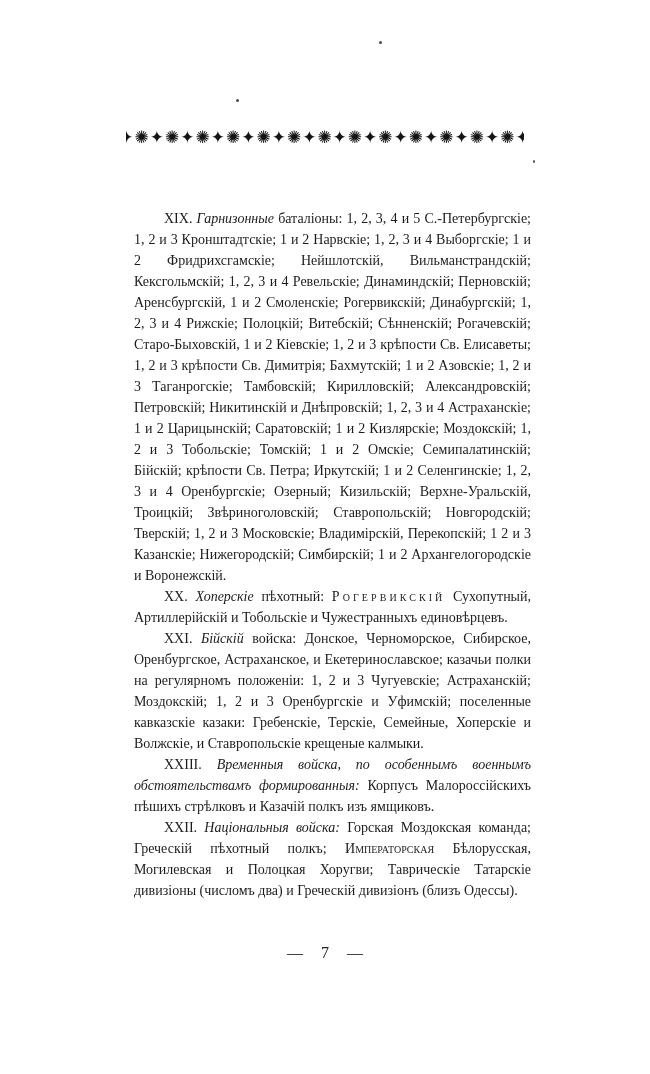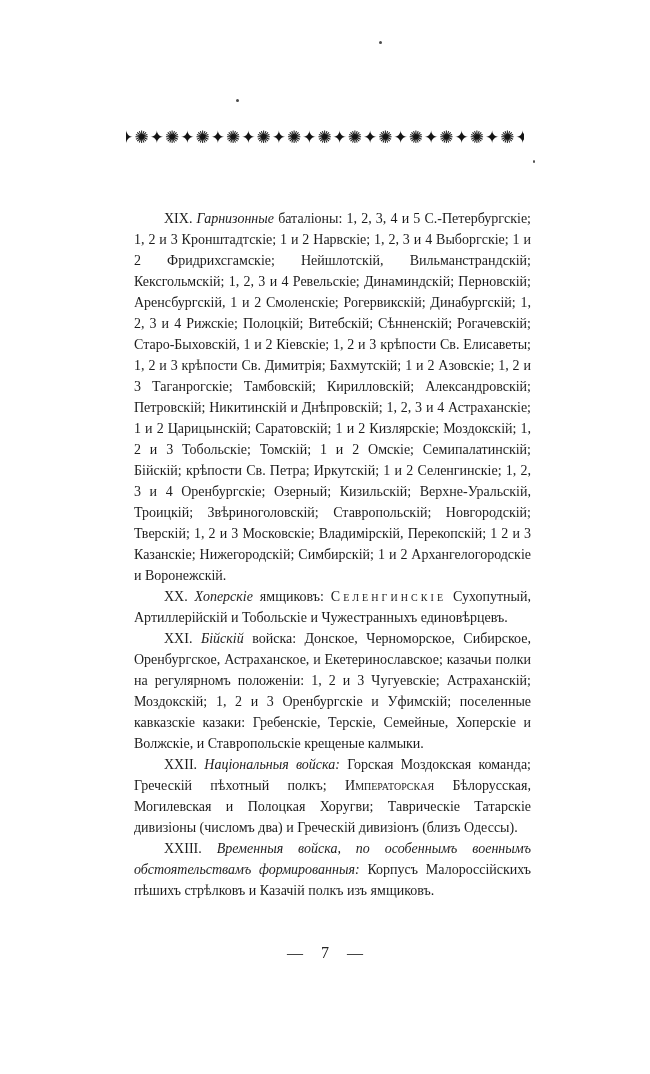--- a/index.html
+++ b/index.html
@@ -88,42 +88,42 @@
 
     <p class="para">
       <span class="num">XIX.</span>
       <span class="it">Гарнизонные</span>
       <span>баталіоны: 1, 2, 3, 4 и 5 С.-Петербургскіе; 1, 2 и 3 Кронштадтскіе; 1 и 2 Нарвскіе; 1, 2, 3 и 4 Выборгскіе; 1 и 2 Фридрихсгамскіе; Нейшлотскій, Вильманстрандскій; Кексгольмскій; 1, 2, 3 и 4 Ревельскіе; Динаминдскій; Перновскій; Аренсбургскій, 1 и 2 Смоленскіе; Рогервикскій; Динабургскій; 1, 2, 3 и 4 Рижскіе; Полоцкій; Витебскій; Сѣнненскій; Рогачевскій; Старо-Быховскій, 1 и 2 Кіевскіе; 1, 2 и 3 крѣпости Св. Елисаветы; 1, 2 и 3 крѣпости Св. Димитрія; Бахмутскій; 1 и 2 Азовскіе; 1, 2 и 3 Таганрогскіе; Тамбовскій; Кирилловскій; Александровскій; Петровскій; Никитинскій и Днѣпровскій; 1, 2, 3 и 4 Астраханскіе; 1 и 2 Царицынскій; Саратовскій; 1 и 2 Кизлярскіе; Моздокскій; 1, 2 и 3 Тобольскіе; Томскій; 1 и 2 Омскіе; Семипалатинскій; Бійскій; крѣпости Св. Петра; Иркутскій; 1 и 2 Селенгинскіе; 1, 2, 3 и 4 Оренбургскіе; Озерный; Кизильскій; Верхне-Уральскій, Троицкій; Звѣриноголовскій; Ставропольскій; Новгородскій; Тверскій; 1, 2 и 3 Московскіе; Владимірскій, Перекопскій; 1 2 и 3 Казанскіе; Нижегородскій; Симбирскій; 1 и 2 Архангелогородскіе и Воронежскій.</span>
     </p>
 
     <p class="para">
       <span class="num">XX.</span>
       <span class="it">Хоперскіе</span>
-      <span>ямщиковъ:</span>
-      <span class="spaced">Селенгинскіе</span>
+      <span>пѣхотный:</span>
+      <span class="spaced">Рогервикскій</span>
       <span>Сухопутный, Артиллерійскій и Тобольскіе и Чужестранныхъ единовѣрцевъ.</span>
     </p>
 
     <p class="para">
       <span class="num">XXI.</span>
       <span class="it">Бійскій</span>
       <span>войска: Донское, Черноморское, Сибирское, Оренбургское, Астраханское, и Екетеринославское; казачьи полки на регулярномъ положеніи: 1, 2 и 3 Чугуевскіе; Астраханскій; Моздокскій; 1, 2 и 3 Оренбургскіе и Уфимскій; поселенные кавказскіе казаки: Гребенскіе, Терскіе, Семейные, Хоперскіе и Волжскіе, и Ставропольскіе крещеные калмыки.</span>
     </p>
 
     <p class="para">
+      <span class="num">XXIII.</span>
+      <span class="it">Временныя войска, по особеннымъ военнымъ обстоятельствамъ формированныя:</span>
+      <span>Корпусъ Малороссійскихъ пѣшихъ стрѣлковъ и Казачій полкъ изъ ямщиковъ.</span>
+    </p>
+
+    <p class="para">
       <span class="num">XXII.</span>
       <span class="it">Національныя войска:</span>
       <span>Горская Моздокская команда; Греческій пѣхотный полкъ;</span>
       <span class="sc">Императорская</span>
       <span>Бѣлорусская, Могилевская и Полоцкая Хоругви; Таврическіе Татарскіе дивизіоны (числомъ два) и Греческій дивизіонъ (близъ Одессы).</span>
-    </p>
-
-    <p class="para">
-      <span class="num">XXIII.</span>
-      <span class="it">Временныя войска, по особеннымъ военнымъ обстоятельствамъ формированныя:</span>
-      <span>Корпусъ Малороссійскихъ пѣшихъ стрѣлковъ и Казачій полкъ изъ ямщиковъ.</span>
     </p>
 
   </div>
 
   <div class="footer">— 7 —</div>
 
 </div>
 
 </body></html>

